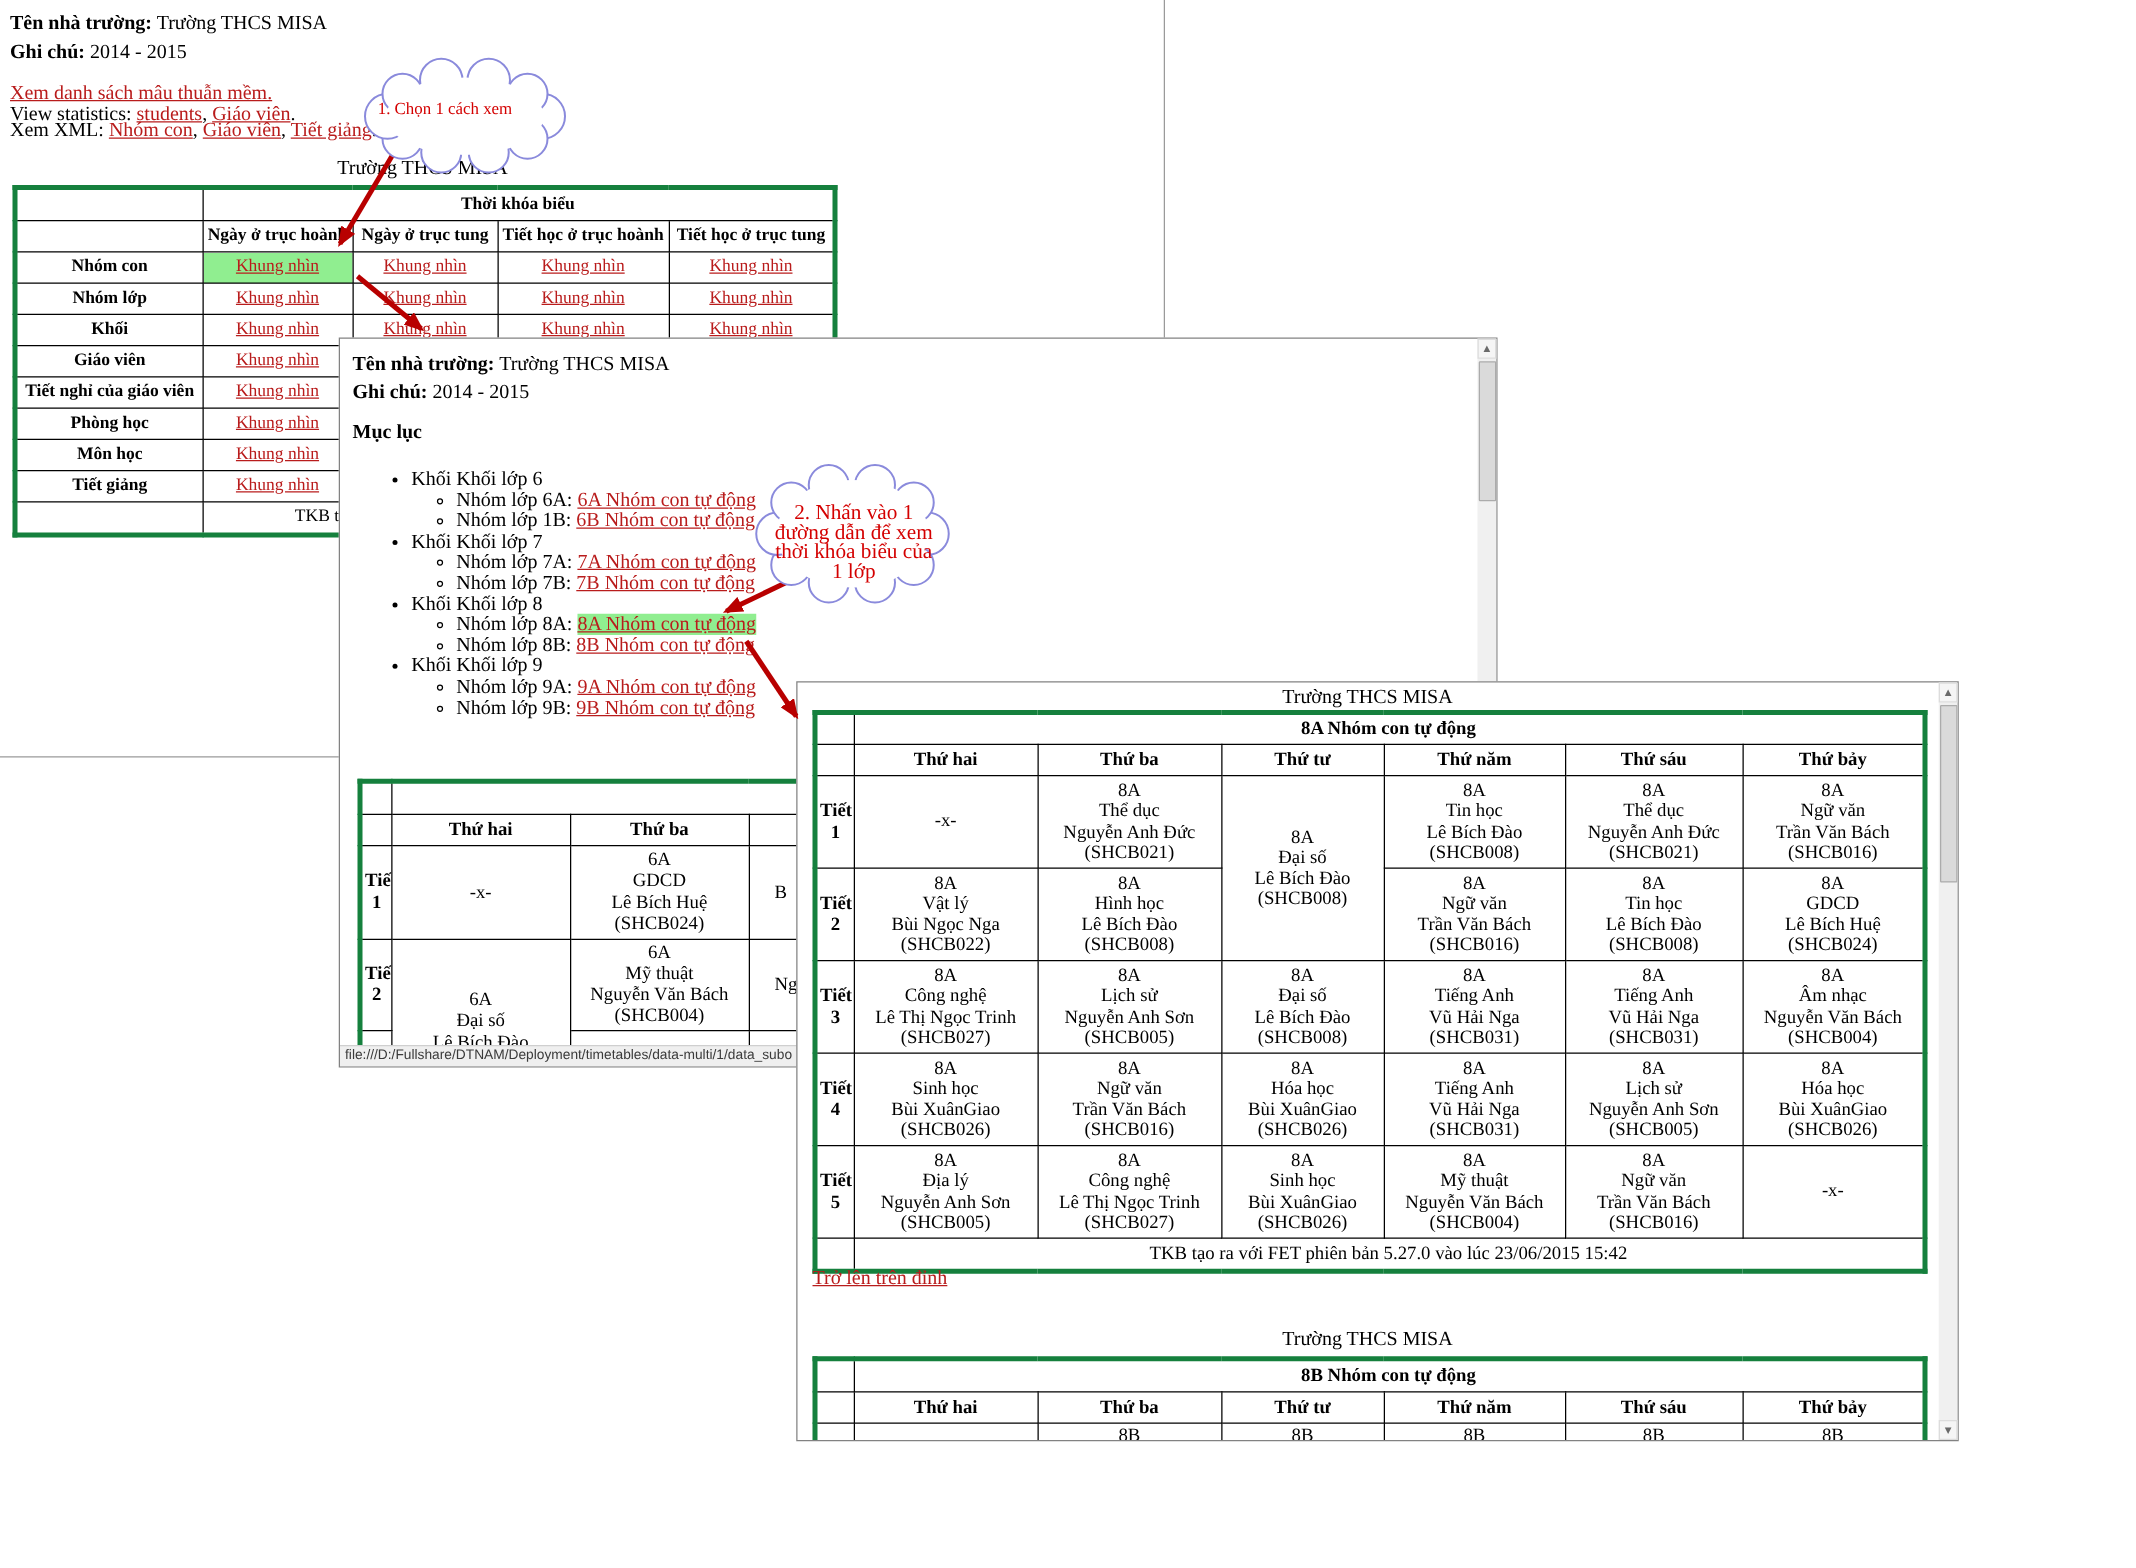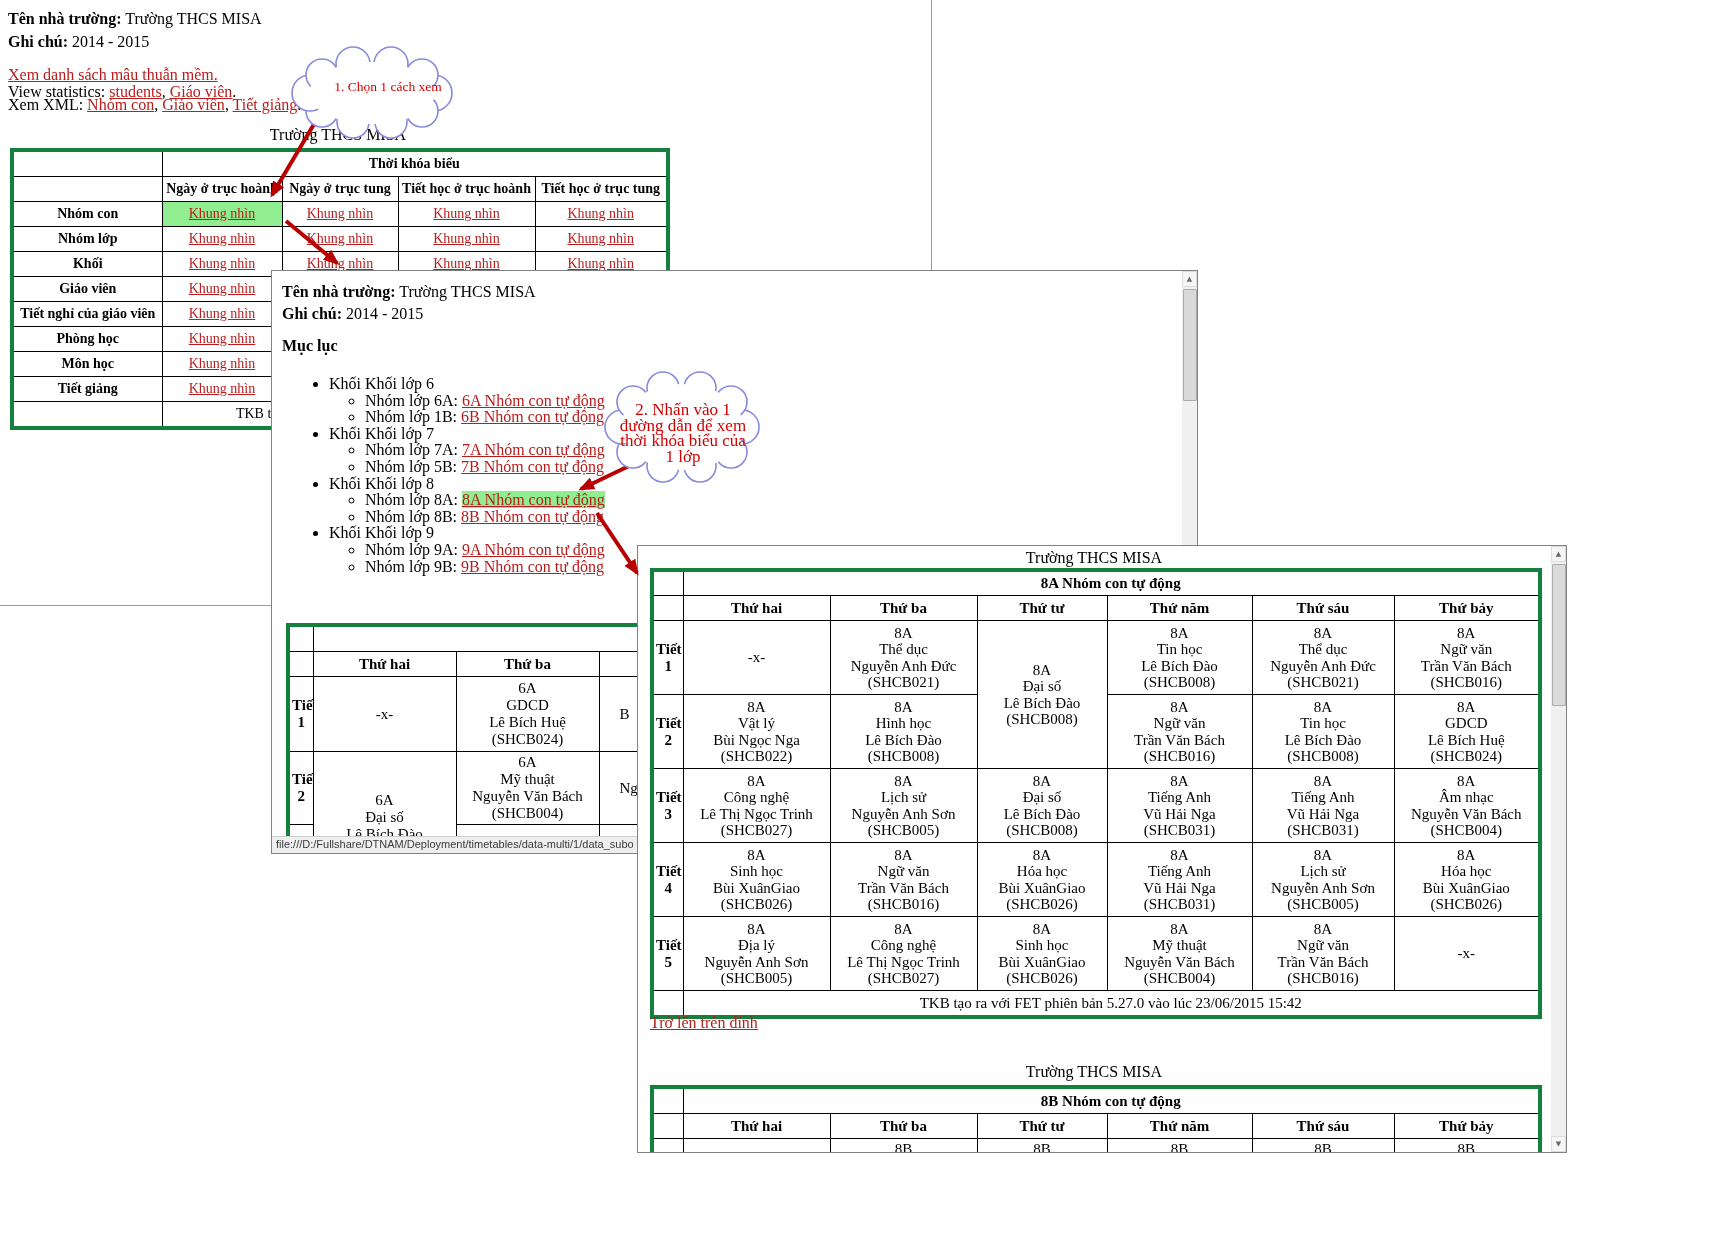--- a/index.html
+++ b/index.html
@@ -70,21 +70,21 @@
      font-family:"DejaVu Sans",sans-serif}
   .sbar .up{top:0}
   .sbar .down{bottom:0}
   .sbar .thumb{position:absolute;left:1px;width:12px;background:#dadada;border:1px solid #ababab;border-radius:1px}
   #w2-thumb{top:18px;height:110px}
   #w3-thumb{top:18px;height:140px}
   
   .annot{position:absolute;left:0;top:0;width:1709px;height:1254px;z-index:10;pointer-events:none}
   .callout{position:absolute;z-index:11;color:#d40000;text-align:center;pointer-events:none;
      font-family:"Liberation Serif",serif}
-  #co1{left:328px;top:79px;width:120px;font-size:13.5px;line-height:16px}
+  #co1{left:296px;top:79px;width:120px;font-size:13.5px;line-height:16px}
   #co2{left:617px;top:402px;width:132px;font-size:17px;line-height:15.5px}
 </style>
 </head>
 <body>
 
 <div id="win1" class="win">
   <div class="docline" style="top:10px">
     <b>Tên nhà trường:</b>
     <span>Trường THCS MISA</span>
   </div>
@@ -202,21 +202,21 @@
       <ul class="toc">
         <li><span>Khối Khối lớp 6</span>
           <ul>
             <li><span>Nhóm lớp 6A: </span><a class="lnk">6A Nhóm con tự động</a></li>
             <li><span>Nhóm lớp 1B: </span><a class="lnk">6B Nhóm con tự động</a></li>
           </ul>
         </li>
         <li><span>Khối Khối lớp 7</span>
           <ul>
             <li><span>Nhóm lớp 7A: </span><a class="lnk">7A Nhóm con tự động</a></li>
-            <li><span>Nhóm lớp 5B: </span><a class="lnk">7B Nhóm con tự động</a></li>
+            <li><span>Nhóm lớp 7B: </span><a class="lnk">7B Nhóm con tự động</a></li>
           </ul>
         </li>
         <li><span>Khối Khối lớp 8</span>
           <ul>
             <li><span>Nhóm lớp 8A: </span><a class="lnk hl">8A Nhóm con tự động</a></li>
             <li><span>Nhóm lớp 8B: </span><a class="lnk">8B Nhóm con tự động</a></li>
           </ul>
         </li>
         <li><span>Khối Khối lớp 9</span>
           <ul>

